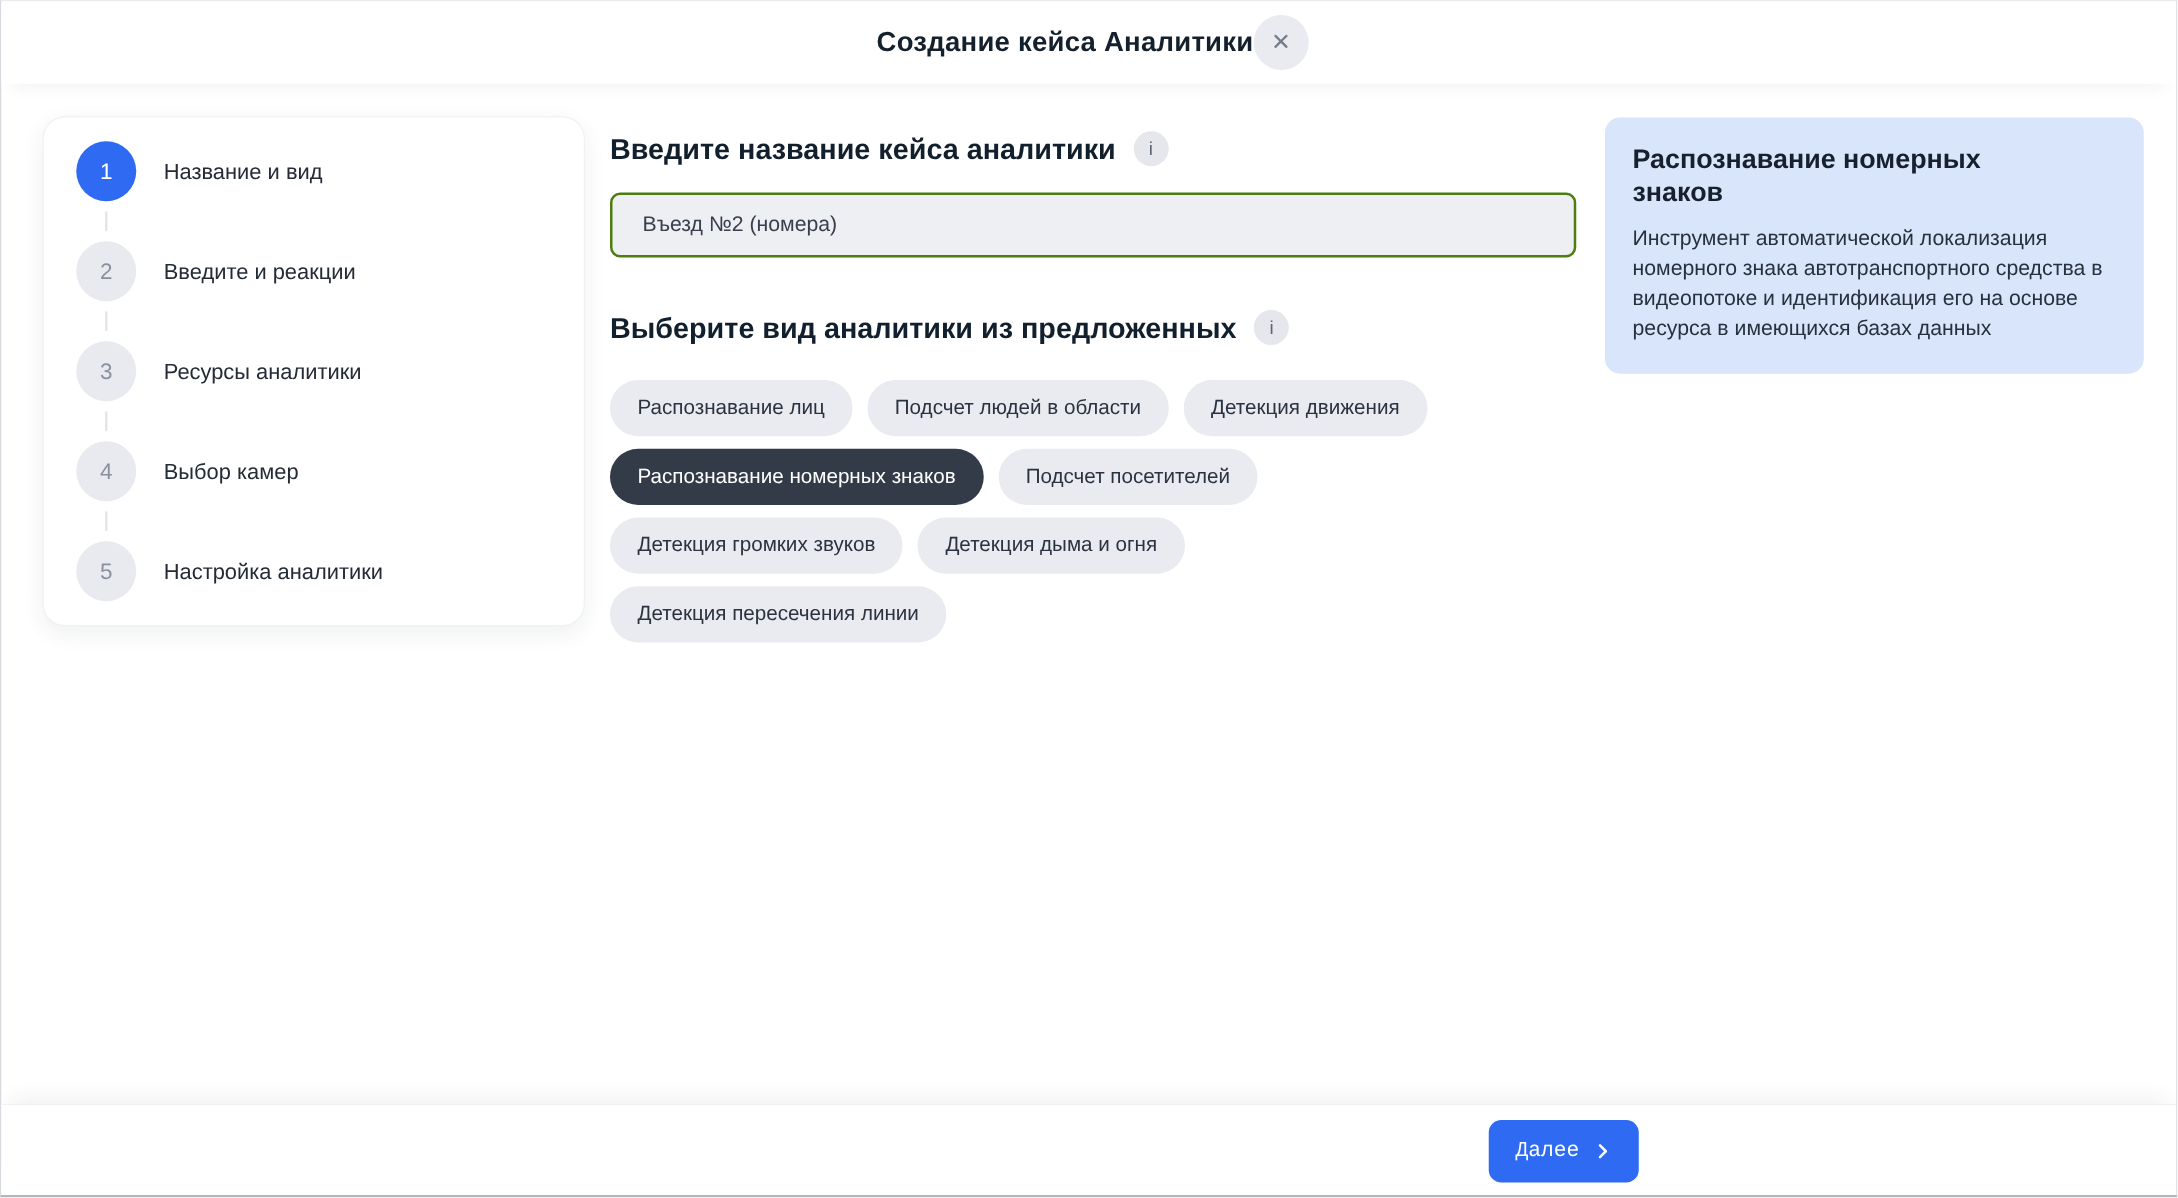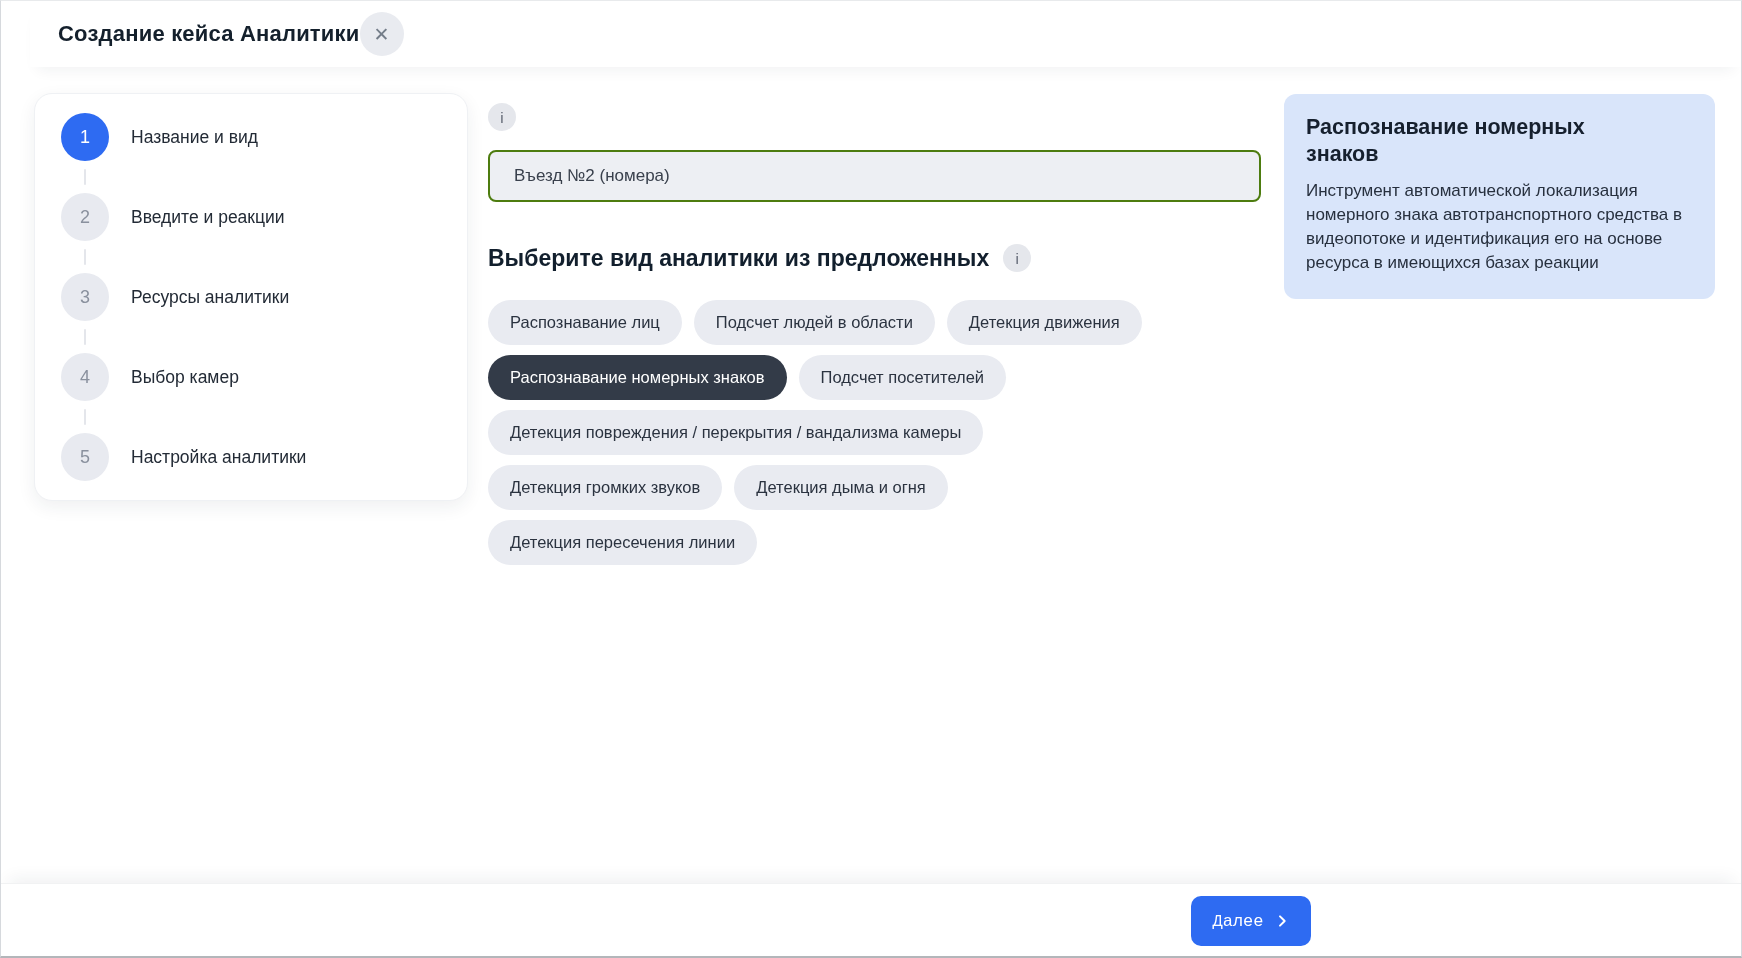--- a/index.html
+++ b/index.html
@@ -7,25 +7,24 @@
   .page {
     position:relative; width:1742px; height:958px; background:#fff;
     border-left:1px solid #d6d9dd; border-right:1px solid #d6d9dd;
     border-top:1px solid #e8eaec; border-bottom:2px solid #b3b6ba;
     overflow:hidden;
   }
 
   
   .header {
     position:absolute; top:0; left:0; right:0; height:66px;
-    display:flex; align-items:center; justify-content:flex-start;
+    display:flex; align-items:center; justify-content:center;
     padding:0 20px 0 28px; background:#fff;
     box-shadow:0 10px 14px -8px rgba(30,40,50,0.07);
     z-index:5;
-    margin-left:29px;
   }
   .header-title { font-size:22px; font-weight:bold; color:#14202c; letter-spacing:.2px; }
   .close-btn {
     width:44px; height:44px; border-radius:50%; background:#e9ebf0;
     display:flex; align-items:center; justify-content:center;
     color:#747d89; font-size:19px; cursor:pointer; border:none; margin-right:2px;
   }
 
   
   .stepper-card {
@@ -135,20 +134,21 @@
       </div>
     <div class="step-row">
       <div class="step-circle">5</div>
       <div class="step-label">Настройка аналитики</div>
     </div>
   </div>
 
   <div class="main-col">
 
     <div class="section-heading heading-1">
+      <h2>Введите название кейса аналитики</h2>
       <div class="info-badge">
         <span>i</span>
       </div>
     </div>
 
     <input class="name-input" type="text" value="Въезд №2 (номера)" style="">
 
     <div class="section-heading heading-2">
       <h2>Выберите вид аналитики из предложенных</h2>
       <div class="info-badge">
@@ -160,35 +160,32 @@
       <div class="chip-row">
         <button class="chip">Распознавание лиц</button>
         <button class="chip">Подсчет людей в области</button>
         <button class="chip">Детекция движения</button>
       </div>
       <div class="chip-row">
         <button class="chip selected">Распознавание номерных знаков</button>
         <button class="chip">Подсчет посетителей</button>
       </div>
       <div class="chip-row">
-        <button class="chip">Детекция повреждения / перекрытия / вандализма камеры</button>
-      </div>
-      <div class="chip-row">
         <button class="chip">Детекция громких звуков</button>
         <button class="chip">Детекция дыма и огня</button>
       </div>
       <div class="chip-row">
         <button class="chip">Детекция пересечения линии</button>
       </div>
     </div>
   </div>
 
   <div class="info-panel">
     <h3>Распознавание номерных знаков</h3>
-    <p>Инструмент автоматической локализация номерного знака автотранспортного средства в видеопотоке и идентификация его на основе ресурса в имеющихся базах реакции</p>
+    <p>Инструмент автоматической локализация номерного знака автотранспортного средства в видеопотоке и идентификация его на основе ресурса в имеющихся базах данных</p>
   </div>
 
   <div class="footer">
     <button class="next-btn">
       <span>Далее</span>
       <svg width="16" height="16" viewBox="0 0 24 24" fill="none" stroke="#ffffff" stroke-width="3" stroke-linecap="round" stroke-linejoin="round">
         <polyline points="9 5 16 12 9 19"></polyline>
       </svg>
     </button>
   </div>

